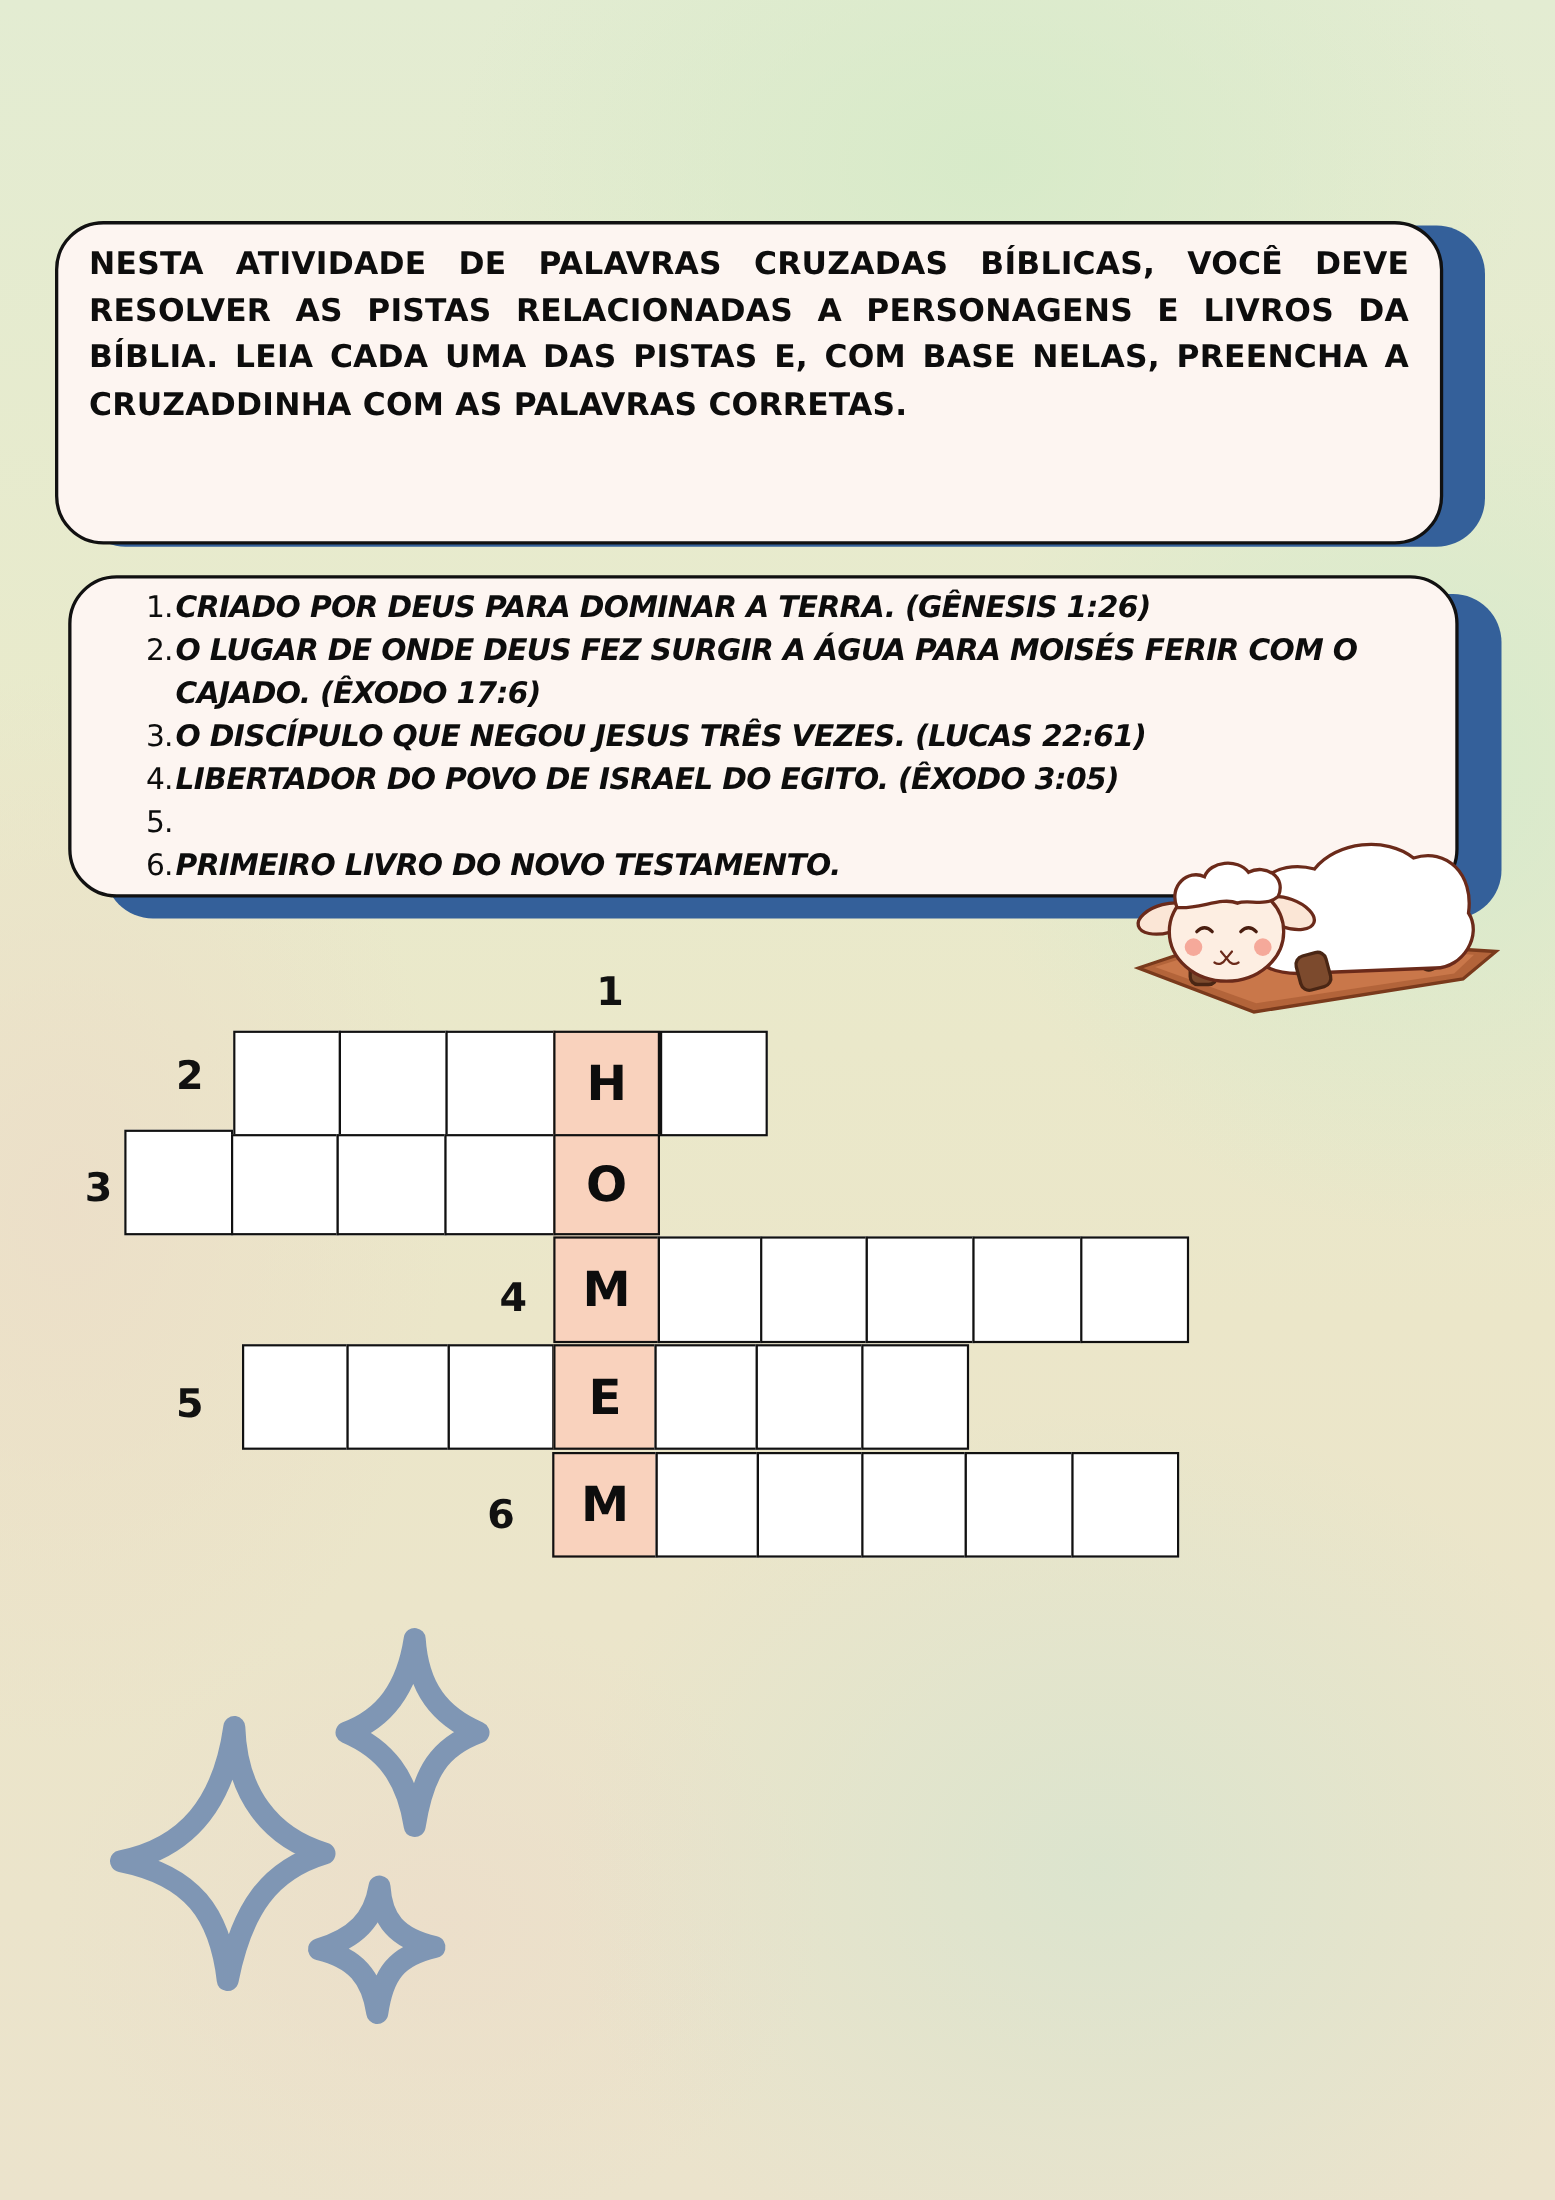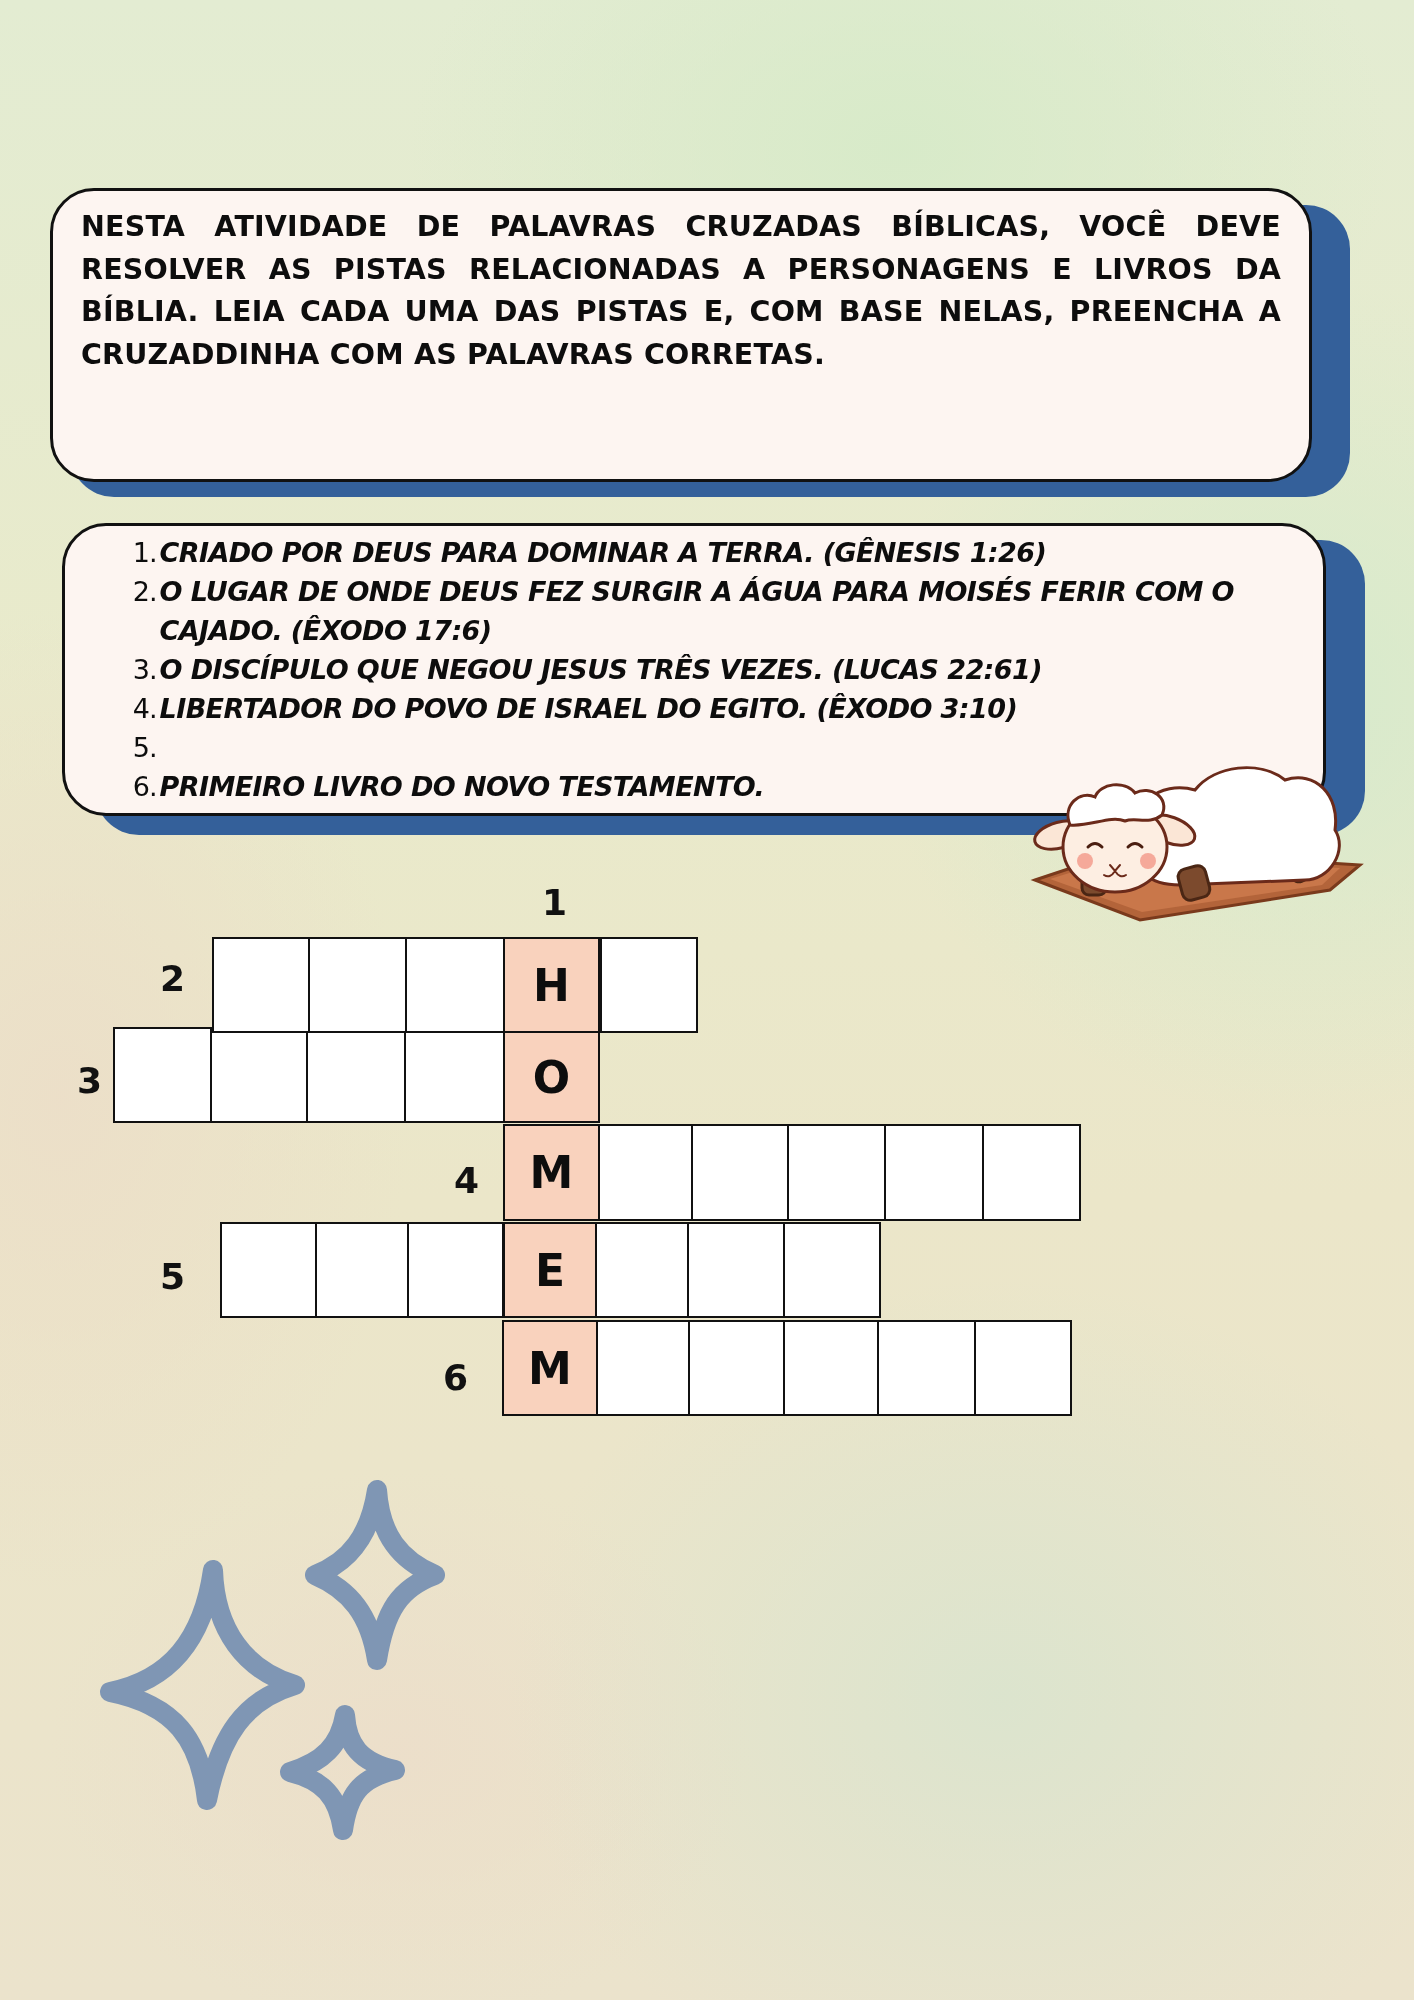--- a/index.html
+++ b/index.html
@@ -19,21 +19,21 @@
   .card-shadow {
     position: absolute; background: #34609a; border-radius: 44px;
   }
   .card {
     position: absolute; background: #fdf5f1; border: 3px solid #111;
     border-radius: 44px; box-sizing: border-box;
   }
 
   
   #intro-shadow { left: 70px; top: 205px; width: 1280px; height: 292px; }
-  #intro-card { left: 50px; top: 188px; width: 1262px; height: 294px; padding: 15px 28px 0 28px; }
+  #intro-card { left: 50px; top: 201px; width: 1262px; height: 294px; padding: 15px 28px 0 28px; }
   .intro-text {
     font-weight: bold; font-size: 28.5px; line-height: 42.5px; color: #0d0d0d;
     text-align: justify; letter-spacing: 0.2px; margin: 0;
   }
   .intro-text.last { text-align: left; }
 
   
   #clues-shadow { left: 95px; top: 540px; width: 1270px; height: 295px; }
   #clues-card { left: 62px; top: 523px; width: 1264px; height: 293px; padding: 7px 20px 0 60px; }
   .clue-list { list-style: none; margin: 0; padding: 0; }
@@ -87,21 +87,21 @@
           <span class="clue-text">O LUGAR DE ONDE DEUS FEZ SURGIR A ÁGUA PARA MOISÉS FERIR COM O CAJADO. (ÊXODO 17:6)</span>
         </li>
       <li class="clue">
           <span class="clue-num">3</span>
           <span class="clue-dot">.</span>
           <span class="clue-text">O DISCÍPULO QUE NEGOU JESUS TRÊS VEZES. (LUCAS 22:61)</span>
         </li>
       <li class="clue">
           <span class="clue-num">4</span>
           <span class="clue-dot">.</span>
-          <span class="clue-text">LIBERTADOR DO POVO DE ISRAEL DO EGITO. (ÊXODO 3:10)</span>
+          <span class="clue-text">LIBERTADOR DO POVO DE ISRAEL DO EGITO. (ÊXODO 3:05)</span>
         </li>
       <li class="clue">
           <span class="clue-num">5</span>
           <span class="clue-dot">.</span>
         </li>
       <li class="clue">
           <span class="clue-num">6</span>
           <span class="clue-dot">.</span>
           <span class="clue-text">PRIMEIRO LIVRO DO NOVO TESTAMENTO.</span>
         </li>

